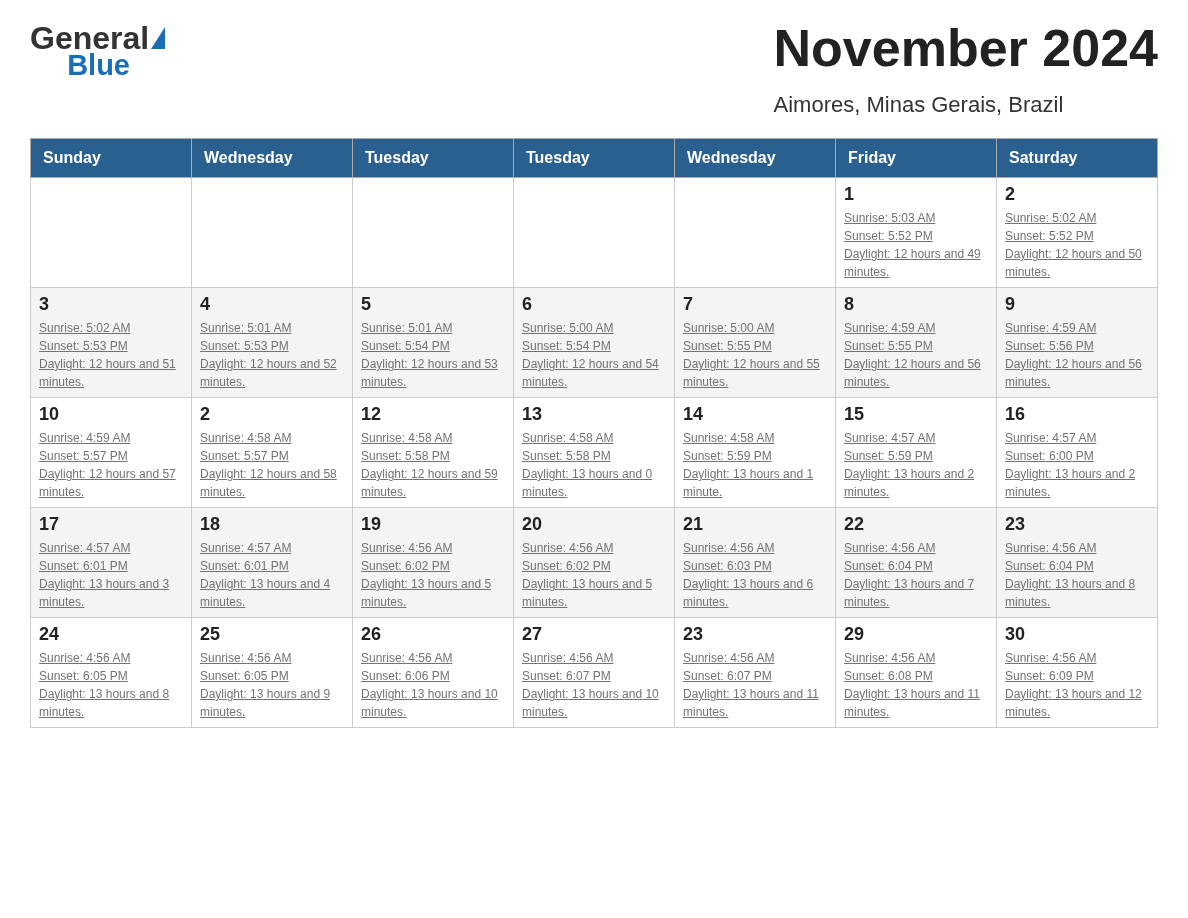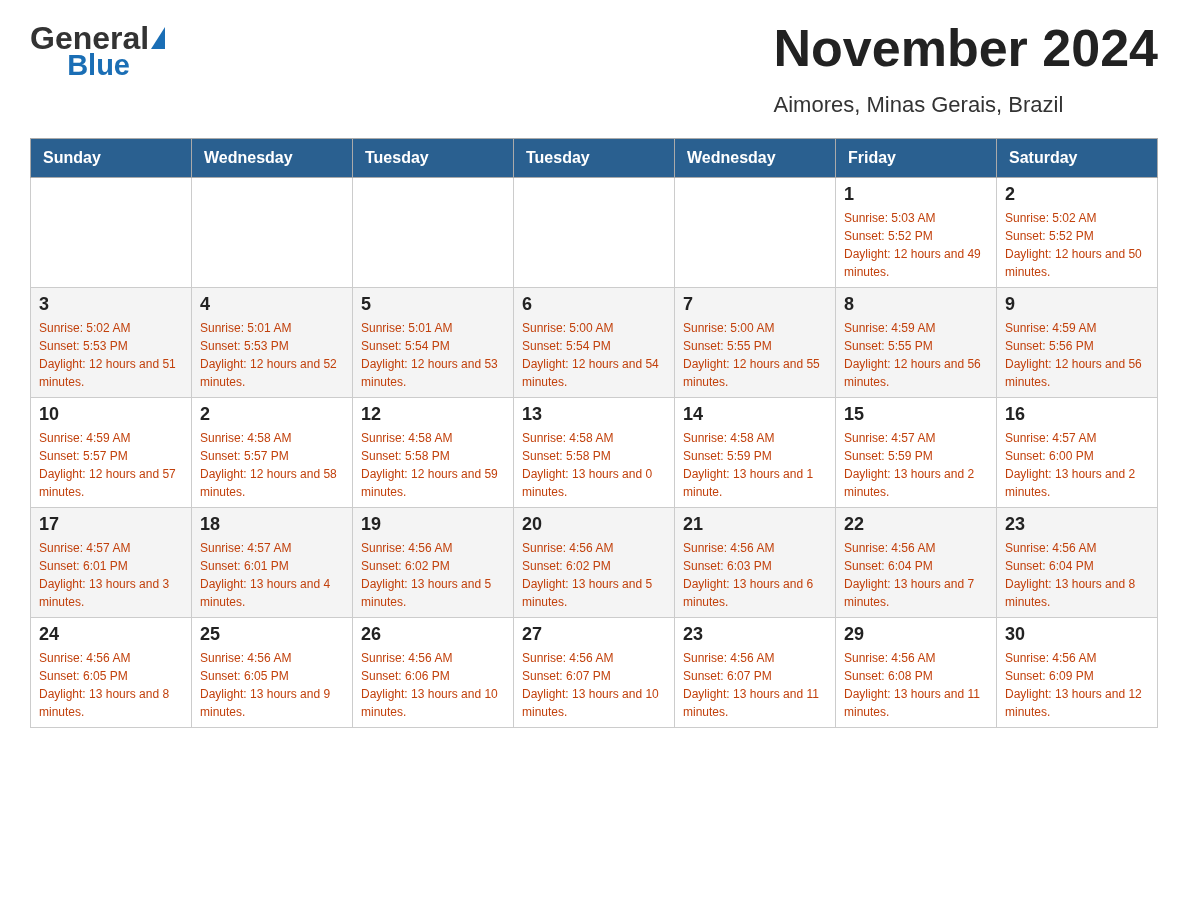--- a/index.html
+++ b/index.html
@@ -60,22 +60,23 @@
     }
     .day-number {
       font-size: 18px;
       font-weight: bold;
       color: #222;
       display: block;
       margin-bottom: 4px;
     }
     .day-info {
       font-size: 12px;
-      color: #c2410c;
+      color: #737373;
       line-height: 1.5;
+      text-decoration: underline;
     }
     .empty-cell {
       background: #f9f9f9;
     }
     .calendar-table tr:nth-child(odd) td {
       background-color: #ffffff;
     }
     .calendar-table tr:nth-child(even) td {
       background-color: #f4f4f4;
     }

